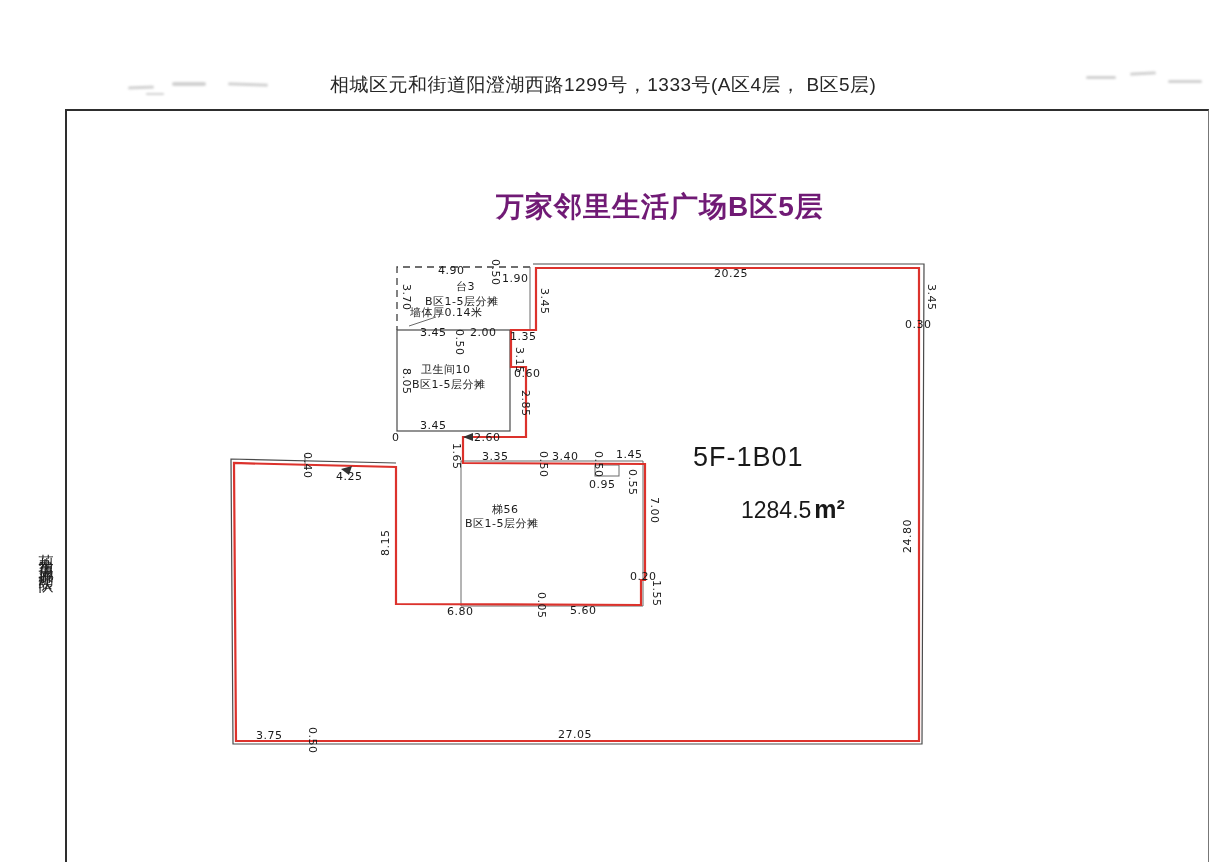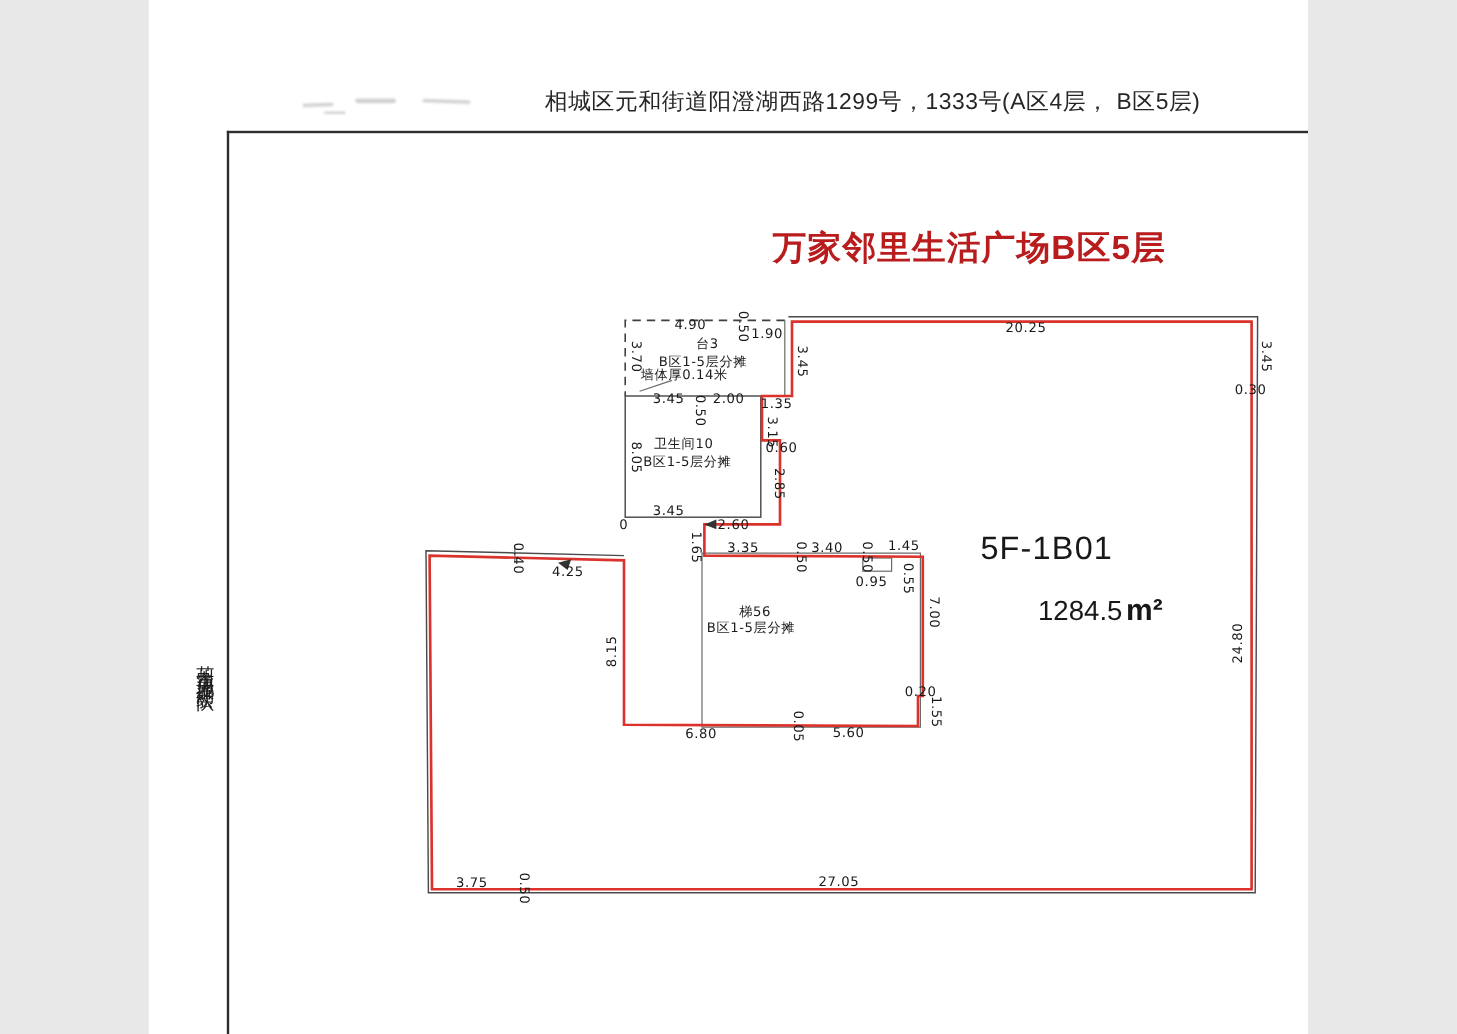--- a/index.html
+++ b/index.html
@@ -1,17 +1,17 @@
 <!DOCTYPE html>
 <html style="--red: #dc322c;"><head>
 <meta charset="utf-8">
 <style>
   html,body{margin:0;padding:0;background:#e8e8e8;}
   .page{
-    position:relative;width:966px;height:862px;margin:0 auto;
+    position:relative;width:1214px;height:862px;margin:0 auto;
     background:#ffffff;overflow:hidden;
     font-family:"Liberation Sans","DejaVu Sans",sans-serif;color:#1e1e1e;
   }
   
   .address{
     position:absolute;left:330px;top:72px;font-size:19px;letter-spacing:.5px;
     color:#262626;white-space:nowrap;
   }
   .smudge{position:absolute;background:#9a9a9a;opacity:.45;filter:blur(1px);border-radius:2px;}
   .s1{left:128px;top:86px;width:26px;height:3px;transform:rotate(-2deg);}
@@ -27,21 +27,21 @@
     border-top:2px solid #2e2e2e;border-left:2px solid #2e2e2e;border-right:1px solid #777;
   }
   
   .side-label{
     position:absolute;left:36px;top:542px;
     writing-mode:vertical-rl;text-orientation:upright;
     font-size:15px;letter-spacing:3px;color:#1e1e1e;
   }
   .title{
     position:absolute;left:496px;top:188px;font-size:28px;font-weight:bold;
-    letter-spacing:1px;color:#b91c1c;white-space:nowrap;margin-left:24px;
+    letter-spacing:1px;color:#701a75;white-space:nowrap;
   }
   .unit-id{
     position:absolute;left:693px;top:442px;font-size:27px;letter-spacing:1px;
     color:#181818;white-space:nowrap;
   }
   .area{
     position:absolute;left:741px;top:495px;font-size:23px;color:#181818;white-space:nowrap;text-align:right;
   }
   .area .unit{font-weight:bold;font-size:25px;margin-left:3px;}
   

